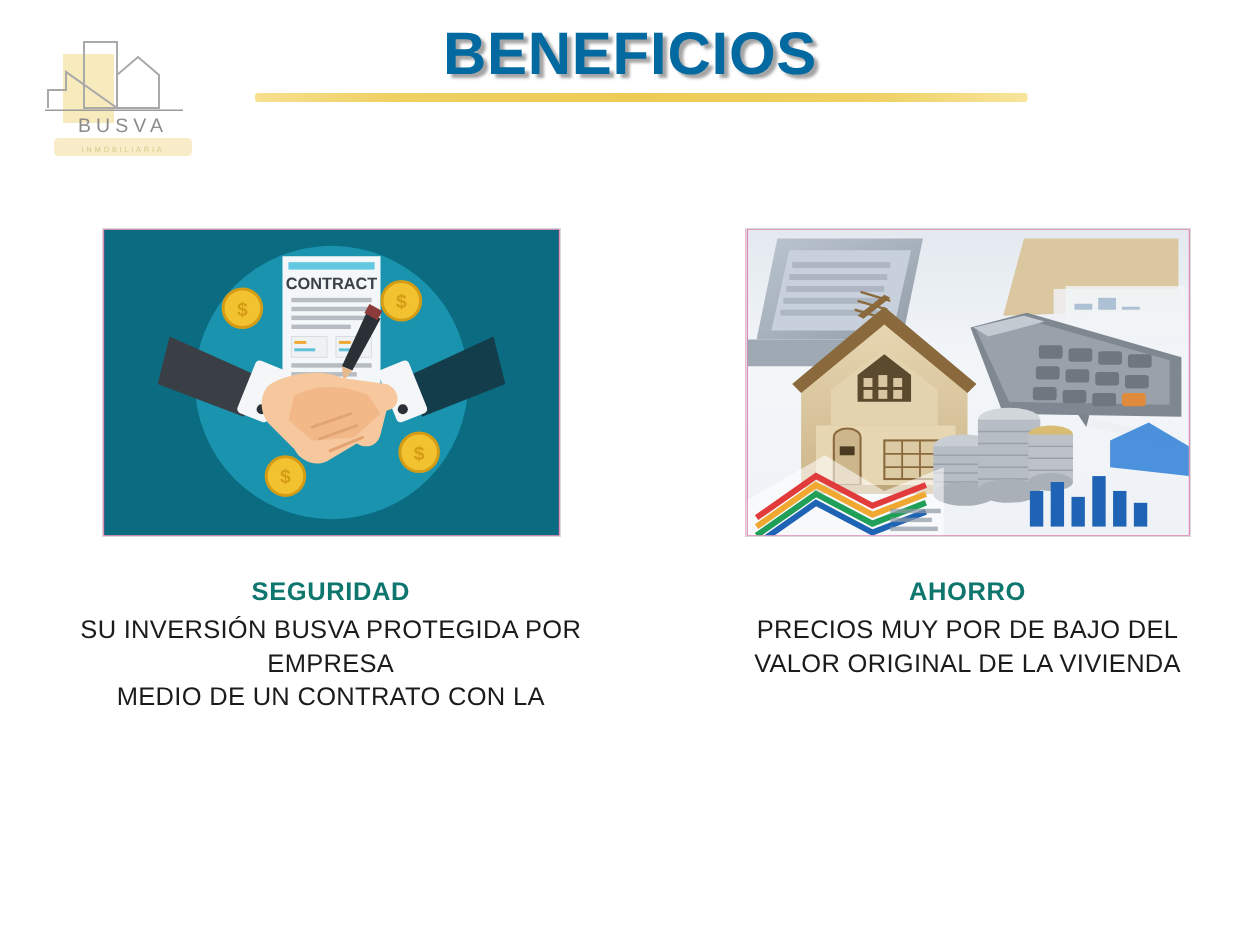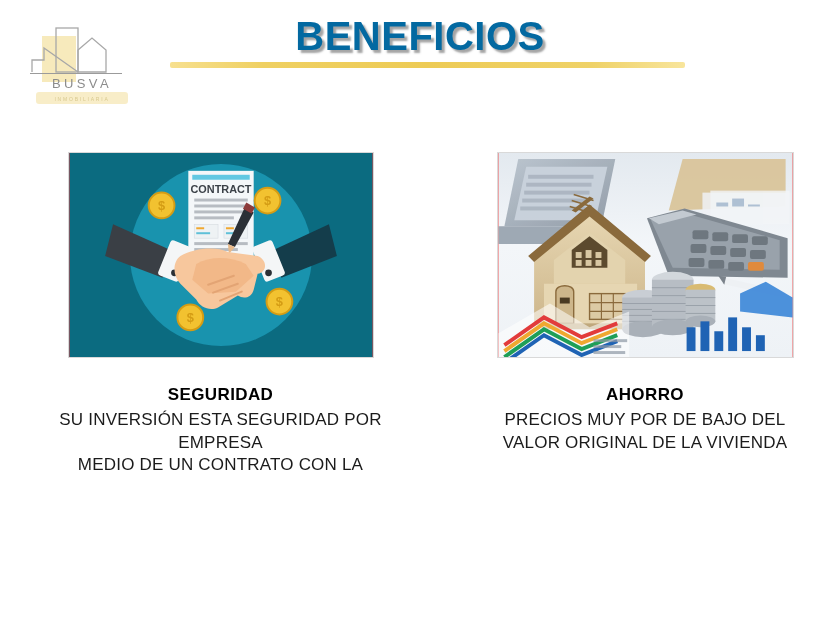--- a/index.html
+++ b/index.html
@@ -68,38 +68,38 @@
     position: absolute;
     top: 152px;
   }
   .col-left  { left: 38px;  width: 365px; }
   .col-right { left: 445px; width: 400px; }
 
   .figure {
     border: 1px solid #d9d9d9;
     box-sizing: border-box;
     overflow: hidden;
-    background: #ef4444;
+    background: #ec4899;
     margin: 0 auto;
   }
   .fig-left  { width: 306px; height: 206px; }
   .fig-right { width: 297px; height: 206px; }
   .figure svg { display: block; width: 100%; height: 100%; }
 
   
   .caption {
     margin-top: 26px;
     text-align: center;
     line-height: 1.32;
   }
   .caption-title {
     font-size: 17px;
     font-weight: 700;
     letter-spacing: 0.4px;
-    color: #000000;
+    color: #0f766e;
     display: block;
     margin-bottom: 3px;
   }
   .caption-body {
     font-size: 17px;
     font-weight: 400;
     letter-spacing: 0.2px;
     color: #1b1b1b;
     display: block;
   }
@@ -198,21 +198,21 @@
           <g>
             <circle cx="212" cy="150" r="13" fill="#f2c230" stroke="#d49c14" stroke-width="2"></circle>
             <text x="212" y="155" text-anchor="middle" font-family="Liberation Sans, sans-serif" font-size="13" font-weight="700" fill="#d49c14">$</text>
           </g>
         </g>
       </svg>
     </div>
 
     <div class="caption">
       <span class="caption-title">SEGURIDAD</span>
-      <span class="caption-body">SU INVERSIÓN ESTA SEGURIDAD POR</span>
+      <span class="caption-body">SU INVERSIÓN BUSVA PROTEGIDA POR</span>
       <span class="caption-body">EMPRESA</span>
       <span class="caption-body">MEDIO DE UN CONTRATO CON LA</span>
     </div>
   </div>
 
   <div class="col col-right">
 
     <div class="figure fig-right">
       <svg viewBox="0 0 297 206" xmlns="http://www.w3.org/2000/svg" aria-hidden="true">
         <defs>

